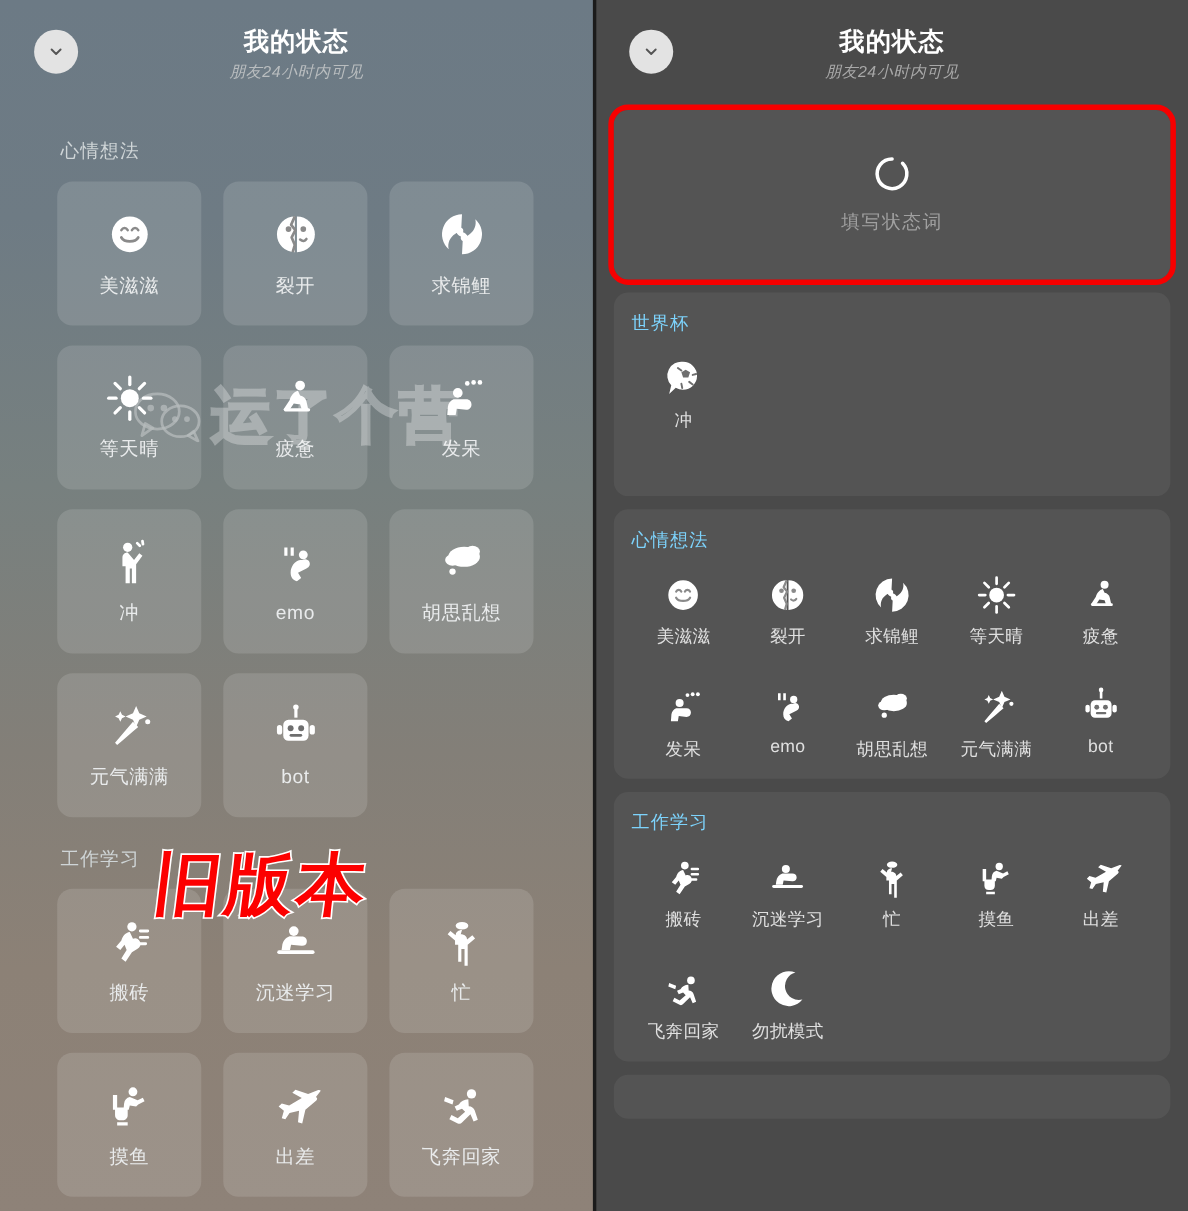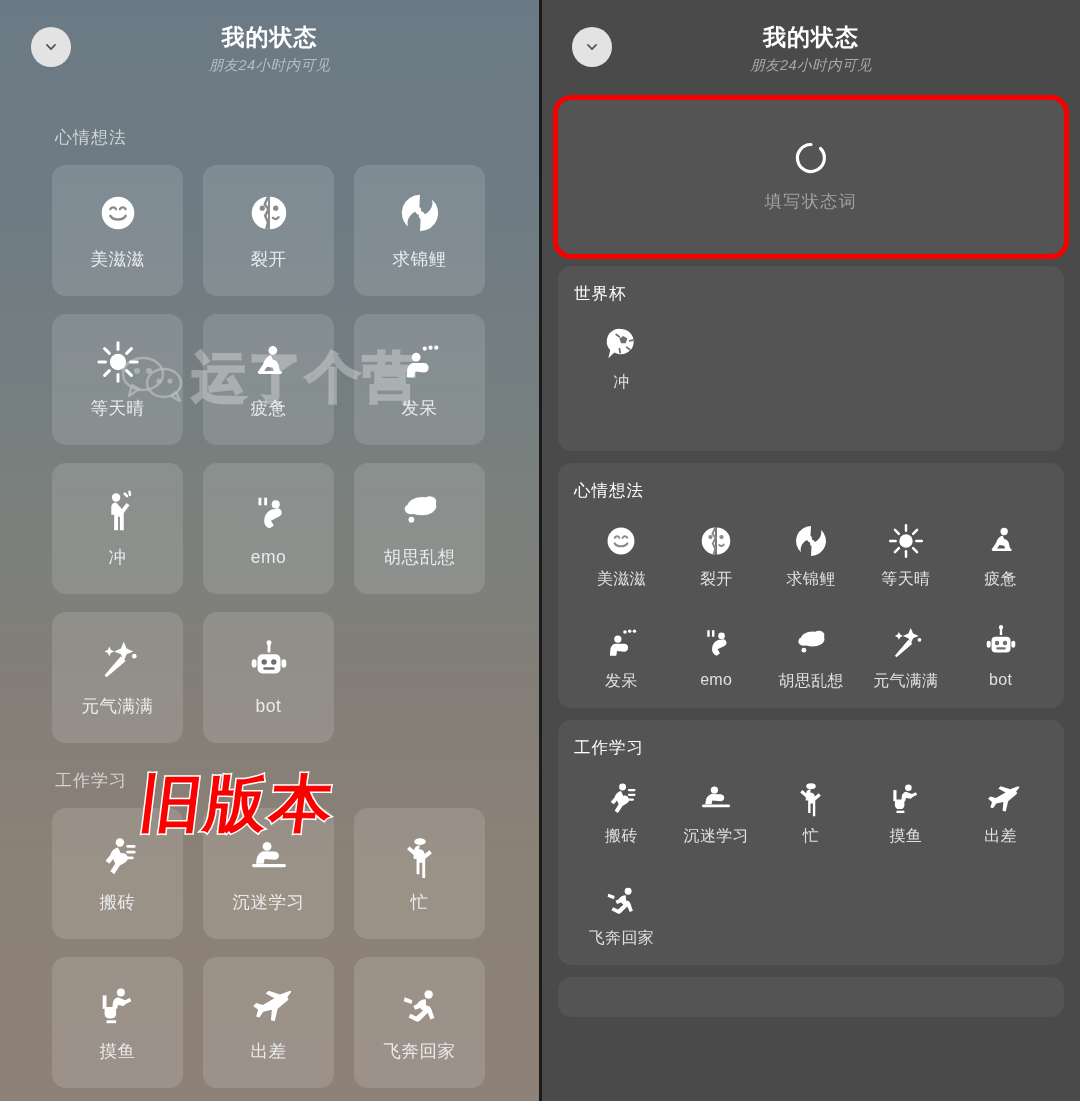--- a/index.html
+++ b/index.html
@@ -64,21 +64,21 @@
   .old-card .lb { color: #e9ebec; font-size: 17.5px; letter-spacing: .5px; }
 
   
   .new-body { position: relative; padding: 0 16px; }
   .new-card {
     background: #545454; border-radius: 13px;
     margin-bottom: 12px; padding: 17px 16px 16px 16px;
     position: relative;
   }
   .new-card.highlight { outline: 5px solid #f70000; outline-offset: 0px; }
-  .new-sec-title { color: #ffffff; font-size: 16.5px; letter-spacing: 1px; margin-bottom: 6px; }
+  .new-sec-title { color: #7dd3fc; font-size: 16.5px; letter-spacing: 1px; margin-bottom: 6px; }
   .new-grid { display: grid; grid-template-columns: repeat(5, 1fr); row-gap: 20px; }
   .new-item { display: flex; flex-direction: column; align-items: center; gap: 9px; padding-top: 14px; }
   .new-item .ic { width: 38px; height: 38px; display:flex; align-items:center; justify-content:center; }
   .new-item .lb { color: #e0e0e0; font-size: 16px; letter-spacing: .3px; }
 
   
   .composer { height: 154px; display: flex; flex-direction: column;
               align-items: center; justify-content: center; gap: 15px; padding: 0; }
   .composer .lb { color: #a0a0a0; font-size: 17px; letter-spacing: 1.5px; text-align: center; }
   .spacer-card { height: 40px; background: #545454; border-radius: 13px; }
@@ -561,20 +561,28 @@
             <div class="new-item">
               <div class="ic">
                 <svg viewBox="0 0 48 48" width="100%" height="100%">
                   <circle cx="33" cy="13" r="4.4" fill="#ffffff"></circle>
                   <path d="M30 18c-4 0-7 2-9 5l-4 2 2 4 5-2 3 3-7 6-6-3-2 4 8 4c1.4 0.7 3 0.4 4-0.8l8-8 3 7 4-1.6-3-9c-0.8-2.4-3-4-5.6-4z" fill="#ffffff"></path>
                   <path d="M8 16l8 3-1 4-8-3z" fill="#ffffff"></path>
                 </svg>
               </div>
               <div class="lb">飞奔回家</div>
             </div>
+            <div class="new-item">
+              <div class="ic">
+                <svg viewBox="0 0 48 48" width="100%" height="100%">
+                  <path d="M33 4a20 20 0 1 0 8 31A16 16 0 0 1 33 4z" fill="#ffffff"></path>
+                </svg>
+              </div>
+              <div class="lb">勿扰模式</div>
+            </div>
           </div>
       </div>
 
       <div class="spacer-card"></div>
     </div>
 
   </div>
 </div>
 
 </body></html>

